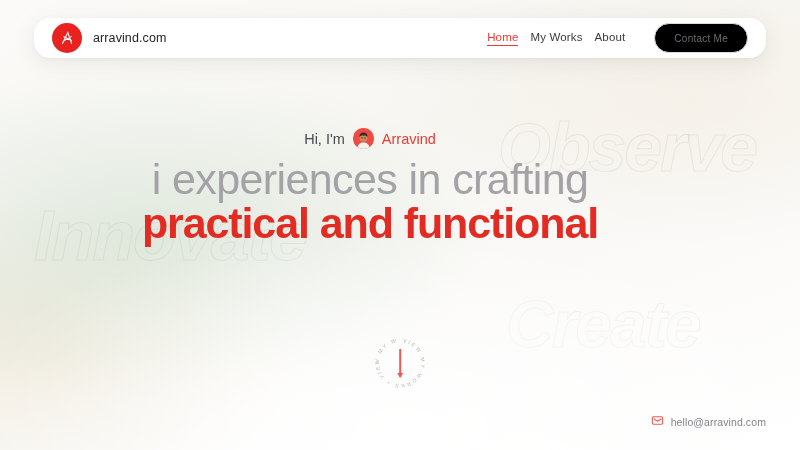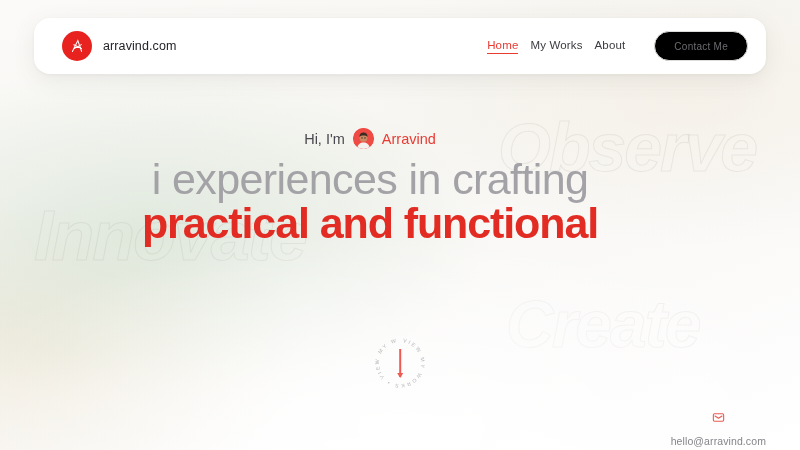--- a/index.html
+++ b/index.html
@@ -51,27 +51,27 @@
   .ghost-observe  { top: 108px;  left: 498px; font-size: 68px; }
   .ghost-innovate { top: 196px;  left: 34px;  font-size: 70px; }
   .ghost-create   { top: 286px;  left: 506px; font-size: 66px; -webkit-text-stroke-color: rgba(160,158,150,0.12); }
 
   
   .navbar {
     position: absolute;
     top: 18px;
     left: 34px;
     width: 732px;
-    height: 56px;
+    height: 40px;
     background: #ffffff;
     border-radius: 16px;
     box-shadow: 0 6px 22px rgba(90,85,80,0.10), 0 1px 3px rgba(90,85,80,0.06);
     display: flex;
     align-items: center;
-    padding: 0 18px 0 28px;
+    padding: 0 18px 0 18px;
     z-index: 5;
   }
 
   .brand { display: flex; align-items: center; gap: 11px; }
   .brand-mark {
     width: 30px; height: 30px;
     border-radius: 50%;
     background: #e8231f;
     display: flex; align-items: center; justify-content: center;
     flex: none;
@@ -188,27 +188,26 @@
     width: 0; height: 0;
     border-left: 3.2px solid transparent;
     border-right: 3.2px solid transparent;
     border-top: 5px solid #ee5a52;
   }
 
   
   .email-block {
     position: absolute;
     right: 34px;
-    bottom: 3px;
+    bottom: 19px;
     display: flex;
     align-items: center;
     gap: 7px;
     z-index: 4;
     cursor: pointer;
-    flex-direction: column;
   }
   .email-text {
     font-size: 10.5px;
     color: #85848a;
     letter-spacing: 0.1px;
   }
 </style>
 </head>
 <body>
 

